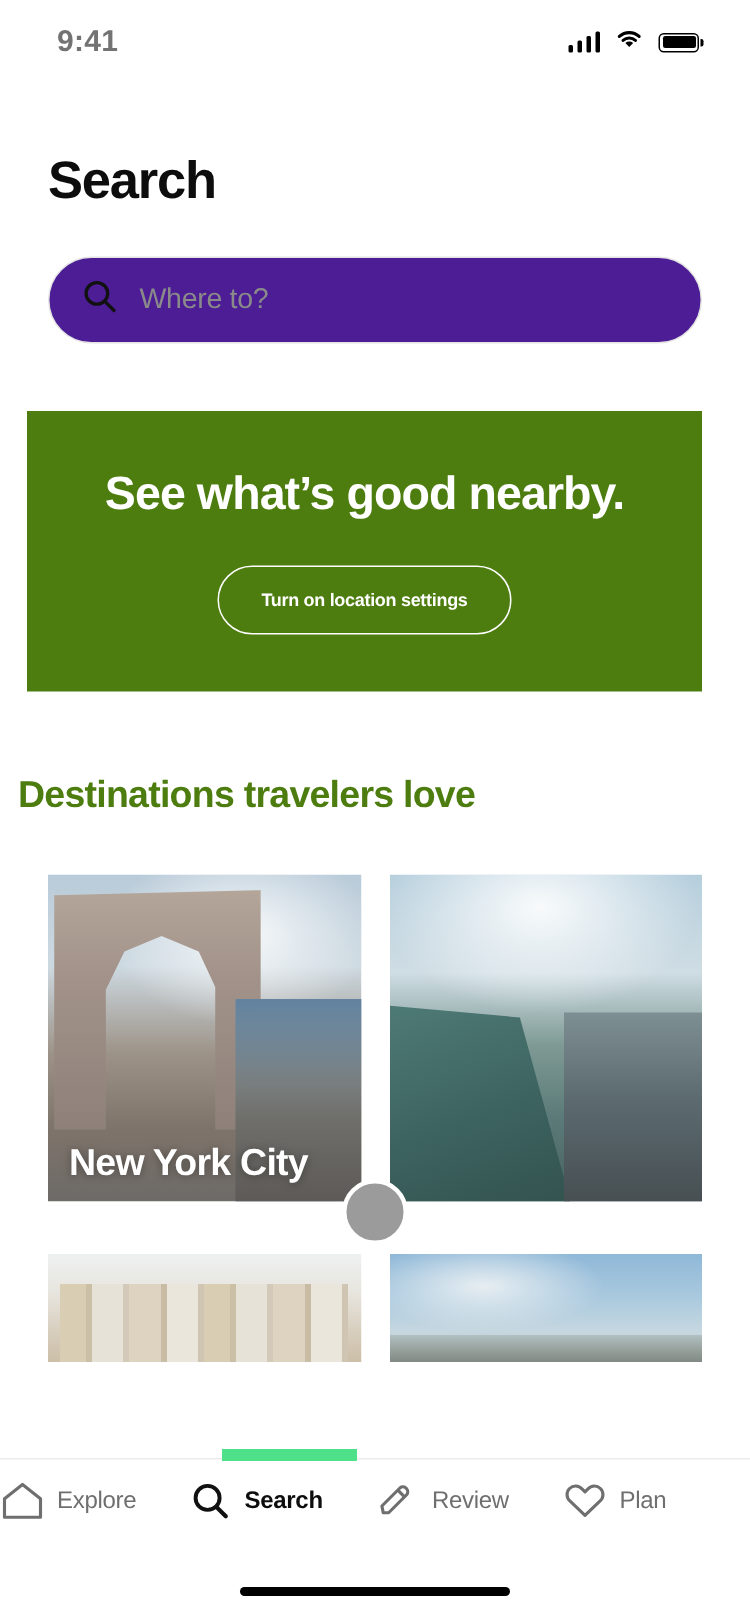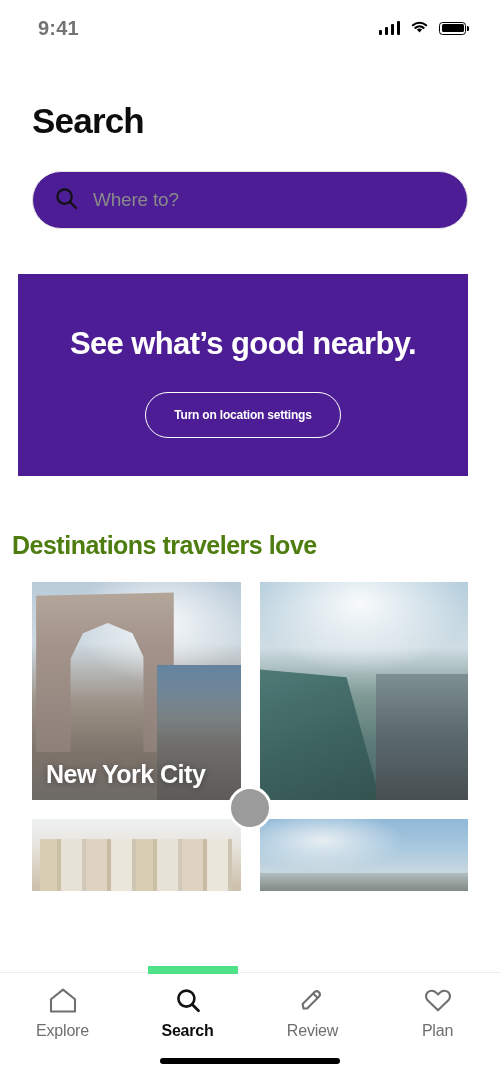--- a/index.html
+++ b/index.html
@@ -66,22 +66,22 @@
   }
   .search-placeholder{
     font-size:19px;
     color:#8a8a8a;
     letter-spacing:-.2px;
   }
 
   
   .promo{
     margin:45px 32px 0 18px;
-    background:#4c1d95;
-    padding:52px 26px 38px 26px;
+    background:#4d7c0f;
+    padding:37px 26px 38px 26px;
     text-align:center;
   }
   .promo-title{
     color:#fff;
     font-size:31px;
     font-weight:800;
     line-height:1.17;
     letter-spacing:-.6px;
   }
   .promo-btn{
@@ -111,20 +111,21 @@
     margin:22px 32px 0 32px;
     display:grid;
     grid-template-columns:1fr 1fr;
     gap:19px;
   }
   .dest-card{
     position:relative;
     height:218px;
     overflow:hidden;
     cursor:pointer;
+    margin-top:16px;
   }
   .dest-card.short{ height:72px; }
   .dest-label{
     position:absolute;
     left:14px;
     bottom:12px;
     right:12px;
     color:#fff;
     font-size:25px;
     font-weight:800;
@@ -226,21 +227,20 @@
     background:#fff;
     border-top:1px solid #ececec;
     display:flex;
     align-items:flex-start;
     padding-top:14px;
     z-index:20;
   }
   .tab{
     flex:1;
     display:flex;
-    flex-direction:column;
     align-items:center;
     gap:8px;
     cursor:pointer;
     text-align:right;
   }
   .tab-label{
     font-size:16px;
     color:#6f6f6f;
     letter-spacing:-.2px;
   }

